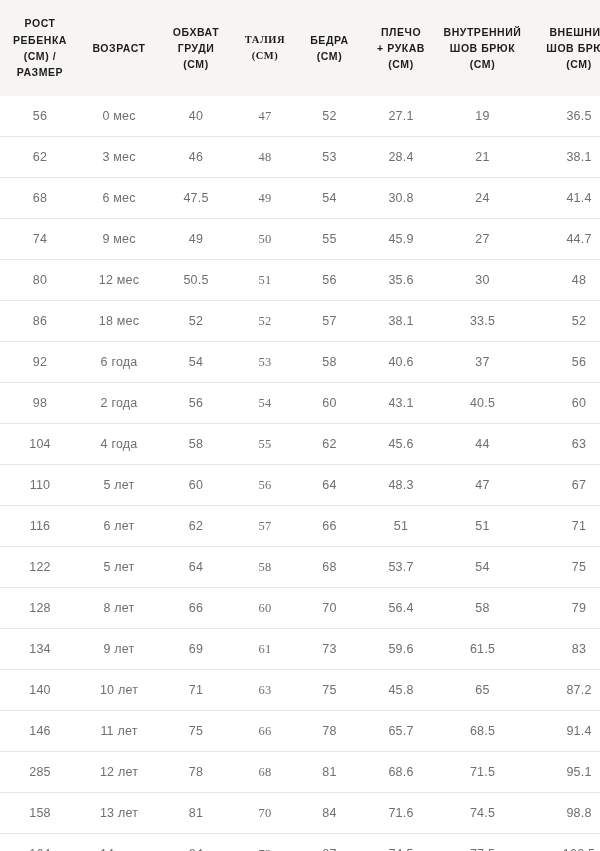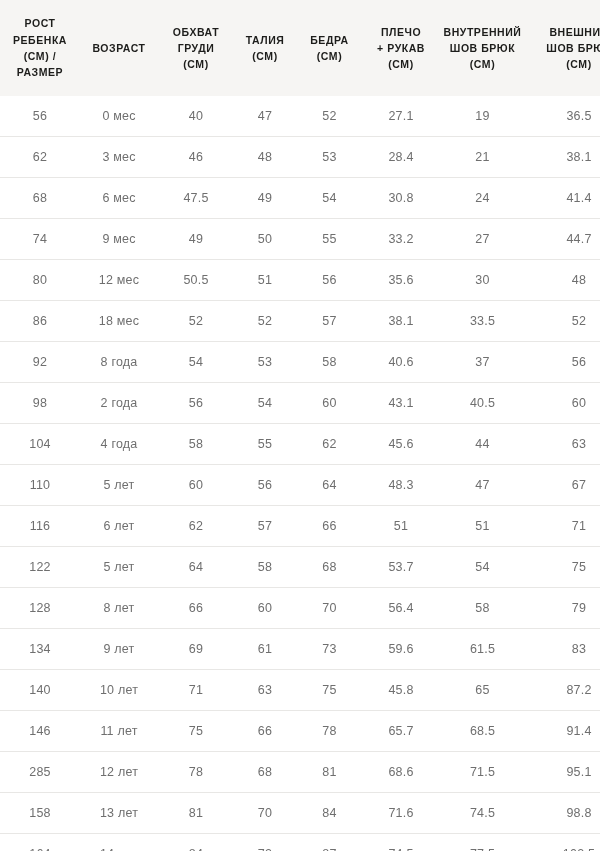--- a/index.html
+++ b/index.html
@@ -54,21 +54,21 @@
     background: #ffffff;
   }
   .size-table tbody tr:first-child td {
     border-top: 0;
   }
 
   
   .col-height  { width: 76px; margin-top: 36px;  }
   .col-age     { width: 74px;  }
   .col-chest   { width: 72px;  }
-  .col-waist   { width: 58px;  }
+  .col-waist   { width: 58px; font-family: Liberation Serif, serif;  }
   .col-hips    { width: 63px;  }
   .col-sleeve  { width: 72px;  }
   .col-inseam  { width: 83px;  }
   .col-outseam { width: 102px; }
 </style>
 </head>
 <body>
 
 <table class="size-table">
   <thead>
@@ -126,21 +126,21 @@
         <td class="col-sleeve">30.8</td>
         <td class="col-inseam">24</td>
         <td class="col-outseam">41.4</td>
       </tr>
       <tr>
         <td class="col-height">74</td>
         <td class="col-age">9 мес</td>
         <td class="col-chest">49</td>
         <td class="col-waist">50</td>
         <td class="col-hips">55</td>
-        <td class="col-sleeve">33.2</td>
+        <td class="col-sleeve">45.9</td>
         <td class="col-inseam">27</td>
         <td class="col-outseam">44.7</td>
       </tr>
       <tr>
         <td class="col-height">80</td>
         <td class="col-age">12 мес</td>
         <td class="col-chest">50.5</td>
         <td class="col-waist">51</td>
         <td class="col-hips">56</td>
         <td class="col-sleeve">35.6</td>
@@ -152,21 +152,21 @@
         <td class="col-age">18 мес</td>
         <td class="col-chest">52</td>
         <td class="col-waist">52</td>
         <td class="col-hips">57</td>
         <td class="col-sleeve">38.1</td>
         <td class="col-inseam">33.5</td>
         <td class="col-outseam">52</td>
       </tr>
       <tr>
         <td class="col-height">92</td>
-        <td class="col-age">8 года</td>
+        <td class="col-age">6 года</td>
         <td class="col-chest">54</td>
         <td class="col-waist">53</td>
         <td class="col-hips">58</td>
         <td class="col-sleeve">40.6</td>
         <td class="col-inseam">37</td>
         <td class="col-outseam">56</td>
       </tr>
       <tr>
         <td class="col-height">98</td>
         <td class="col-age">2 года</td>

